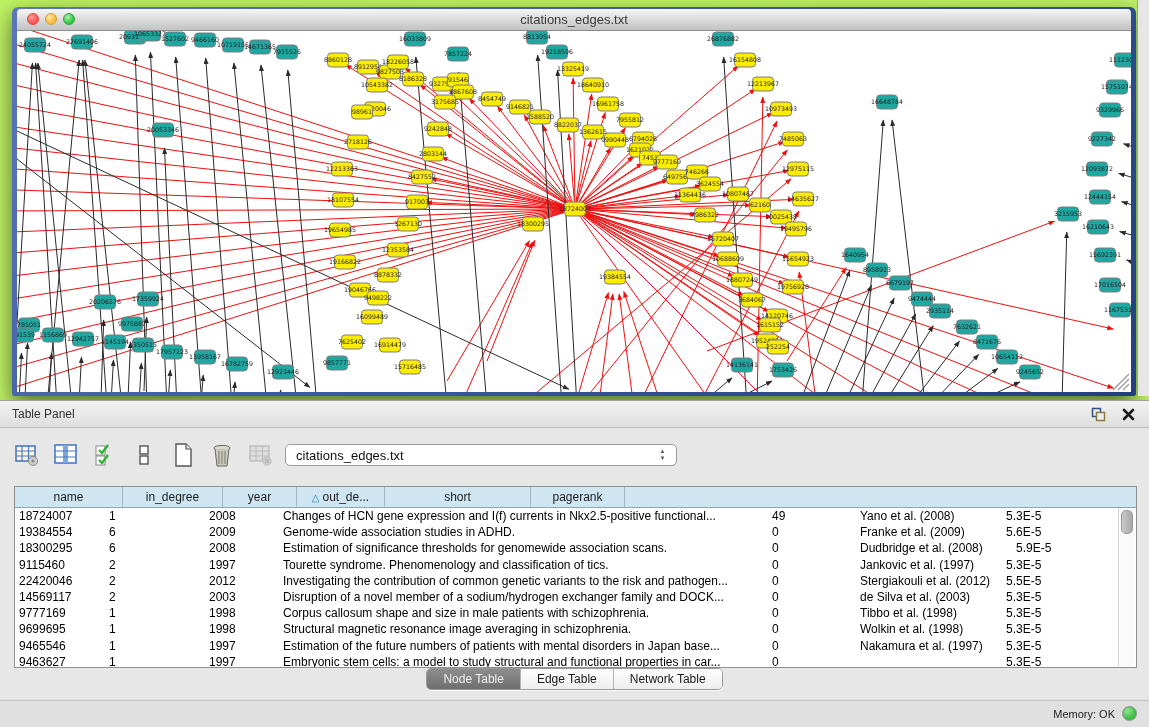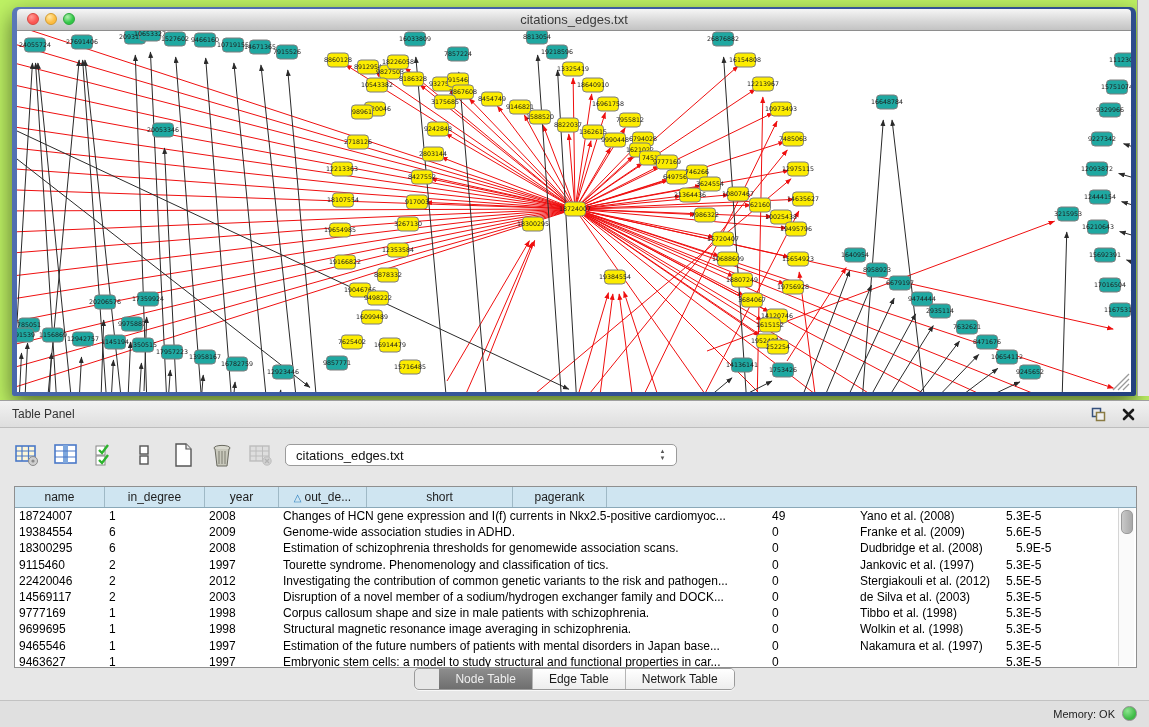--- a/index.html
+++ b/index.html
@@ -48,21 +48,21 @@
   .gr-cell{box-sizing:border-box;font-size:12px;color:#000;padding:0 4px;overflow:hidden;
     white-space:nowrap;display:flex;align-items:center;}
   .vscroll{position:absolute;right:2px;top:21px;width:15px;bottom:1px;background:#fafafa;
     border-left:1px solid #d5d5d5;}
   .vthumb{position:absolute;left:2px;top:2px;width:10px;height:22px;border-radius:5px;
     background:linear-gradient(90deg,#c9c9c9,#a8a8a8);border:1px solid #9a9a9a;}
 
   
   .tab-row{position:absolute;left:0;top:268px;width:100%;display:flex;justify-content:center;}
   .seg{display:flex;border:1px solid #9a9a9a;border-radius:5px;overflow:hidden;
-    box-shadow:0 1px 0 rgba(255,255,255,.7);padding-left:24px;}
+    box-shadow:0 1px 0 rgba(255,255,255,.7);}
   .seg-btn{font-size:12px;padding:3px 16px;background:linear-gradient(#ffffff,#ededed);
     color:#1a1a1a;border-right:1px solid #b5b5b5;}
   .seg-btn:last-child{border-right:none;}
   .seg-btn.sel{background:linear-gradient(#8d8d8d,#6f6f6f);color:#efefef;}
 
   
   .status-bar{position:absolute;left:0;top:700px;width:1149px;height:27px;background:#e0e0e0;
     border-top:1px solid #c2c2c2;}
   .mem{position:absolute;right:34px;top:7px;font-size:11px;color:#222;}
   .mem-dot{position:absolute;right:12px;top:5px;width:13px;height:13px;border-radius:50%;
@@ -820,21 +820,21 @@
       <div class="tb-icon fx">f(x)</div>
     </div>
 
     <div class="tbl-select">
       <span>citations_edges.txt</span>
       <span class="stepper">▲<br>▼</span>
     </div>
 
     <div class="grid">
       <div class="grid-head">
-          <div class="gh-cell" style="width: 90px; text-align: center;">
+          <div class="gh-cell" style="width: 108px; text-align: center;">
             <span>name</span>
           </div>
           <div class="gh-cell" style="width: 100px; align-items: center;">
             <span>in_degree</span>
           </div>
           <div class="gh-cell" style="width: 74px;">
             <span>year</span>
           </div>
           <div class="gh-cell" style="width: 88px;">
             <span class="sort-glyph">△</span>
@@ -845,39 +845,39 @@
           </div>
           <div class="gh-cell" style="width: 94px;">
             <span>pagerank</span>
           </div>
         </div>
       <div class="grid-body">
           <div class="grid-row">
             <div class="gr-cell" style="width: 90px;">18724007</div>
             <div class="gr-cell" style="width: 100px;">1</div>
             <div class="gr-cell" style="width: 74px;">2008</div>
-            <div class="gr-cell" style="width: 489px;">Changes of HCN gene expression and I(f) currents in Nkx2.5-positive cardiomyoc...</div>
+            <div class="gr-cell" style="width: 489px;">Changes of HCN gene expression and I(f) currents in Nkx2.5-positive functional...</div>
             <div class="gr-cell" style="width: 88px;">49</div>
             <div class="gr-cell" style="width: 146px; text-align: center;">Yano et al. (2008)</div>
             <div class="gr-cell" style="width: 94px;">5.3E-5</div>
           </div>
           <div class="grid-row">
             <div class="gr-cell" style="width: 90px;">19384554</div>
             <div class="gr-cell" style="width: 100px;">6</div>
             <div class="gr-cell" style="width: 74px;">2009</div>
             <div class="gr-cell" style="width: 489px;">Genome-wide association studies in ADHD.</div>
             <div class="gr-cell" style="width: 88px;">0</div>
             <div class="gr-cell" style="width: 146px;">Franke et al. (2009)</div>
             <div class="gr-cell" style="width: 94px;">5.6E-5</div>
           </div>
           <div class="grid-row">
             <div class="gr-cell" style="width: 90px;">18300295</div>
             <div class="gr-cell" style="width: 100px;">6</div>
             <div class="gr-cell" style="width: 74px;">2008</div>
-            <div class="gr-cell" style="width: 489px;">Estimation of schizophrenia thresholds for genomewide association scans.</div>
+            <div class="gr-cell" style="width: 489px;">Estimation of significance thresholds for genomewide association scans.</div>
             <div class="gr-cell" style="width: 88px;">0</div>
             <div class="gr-cell" style="width: 146px;">Dudbridge et al. (2008)</div>
             <div class="gr-cell" style="width: 94px; margin-left: 10px;">5.9E-5</div>
           </div>
           <div class="grid-row">
             <div class="gr-cell" style="width: 90px;">9115460</div>
             <div class="gr-cell" style="width: 100px;">2</div>
             <div class="gr-cell" style="width: 74px;">1997</div>
             <div class="gr-cell" style="width: 489px;">Tourette syndrome. Phenomenology and classification of tics.</div>
             <div class="gr-cell" style="width: 88px;">0</div>

